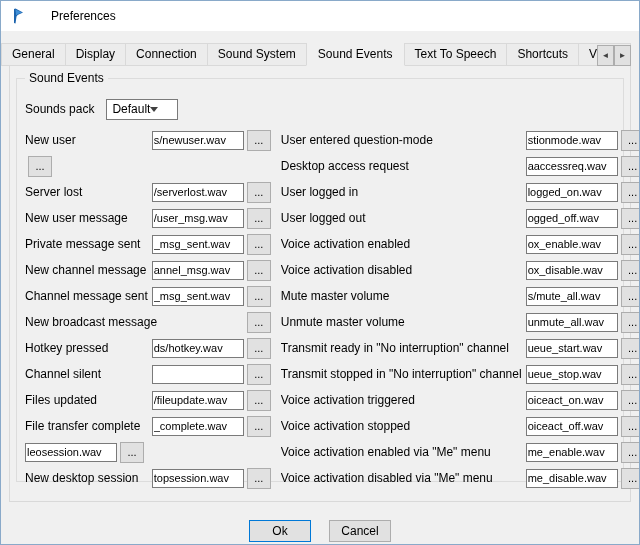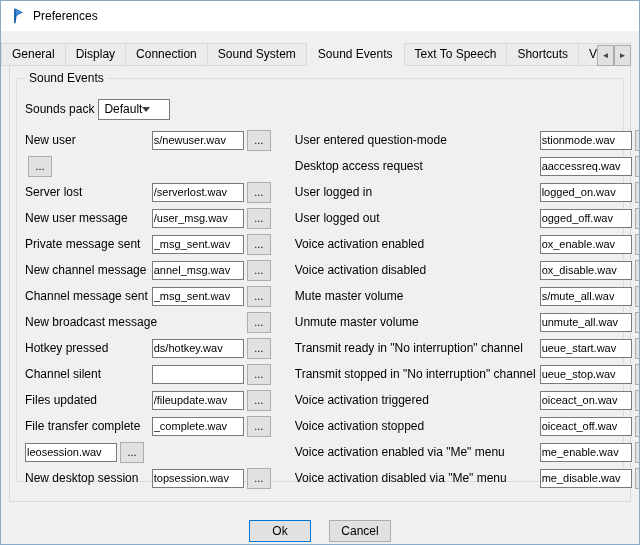--- a/index.html
+++ b/index.html
@@ -1,35 +1,35 @@
 <!DOCTYPE html>
 <html><head>
 <meta charset="utf-8">
 <style>
   html,body{margin:0;padding:0}
   body{width:640px;height:545px;font-family:"Liberation Sans",sans-serif;font-size:12px;color:#000;background:#fff}
   .window{position:absolute;inset:0;background:#f0f0f0;border:1px solid #89a9c9;box-sizing:border-box;overflow:hidden}
-  .titlebar{height:30px;background:#ffffff;display:flex;align-items:center;padding-left:9px;gap:7px}
+  .titlebar{height:30px;background:#ffffff;display:flex;align-items:center;padding-left:9px;gap:25px}
   .title-text{font-size:12px}
   .app-icon{width:16px;height:16px;display:inline-block}
   
   .tabstrip{position:relative;display:flex;align-items:flex-end;margin:12px 8px 0 0;z-index:2;overflow:hidden;height:23px}
   .tab{border:1px solid #d9d9d9;background:#ececec;padding:3px 10px 4px;margin-right:-1px;margin-bottom:0;white-space:nowrap;cursor:default}
   .tab.active{background:#f0f0f0;border-bottom:1px solid #f0f0f0;padding:5px 11px 4px;position:relative;z-index:3}
   .tab-scroll{position:absolute;right:8px;top:44px;z-index:5;display:flex}
   .tab-scroll button{width:17px;height:21px;border:1px solid #adadad;background:#e1e1e1;font-size:8px;padding:0;line-height:1;color:#404040}
   
   .pane{border:1px solid #d9d9d9;margin:-1px 8px 0 8px;background:#f0f0f0;height:437px;box-sizing:border-box;padding:10px 6px 4px;position:relative;z-index:1}
   .groupbox{border:1px solid #dcdcdc;position:relative;margin:2px 0 0 0;padding:16px 8px 6px 8px;height:404px;box-sizing:border-box}
   .groupbox-title{position:absolute;top:-8px;left:8px;background:#f0f0f0;padding:0 4px}
   .soundpack-row{display:flex;align-items:center;height:24px;margin:2px 0 6px 0}
-  .soundpack-row .lbl{margin-right:4px}
+  .soundpack-row .lbl{margin-right:12px}
   .combo{width:72px;height:21px;border:1px solid #7a7a7a;background:#fff;display:flex;align-items:center;padding:0 5px;box-sizing:border-box;cursor:default}
   .chevron{width:0;height:0;border-left:4px solid transparent;border-right:4px solid transparent;border-top:5px solid #404040;display:inline-block}
-  .columns{display:flex;gap:24px}
+  .columns{display:flex;gap:10px}
   .col{display:flex;flex-direction:column}
   .col-left{width:248px}
   .col-right{flex:1}
   .row{display:flex;align-items:center;height:26px}
   .row .lbl{flex:1;padding-right:4px;white-space:nowrap;overflow:hidden}
   input.field{width:92px;height:19px;border:1px solid #7a7a7a;background:#fff;font-family:"Liberation Sans",sans-serif;font-size:11px;padding:0 1px;box-sizing:border-box;flex:0 0 auto}
   button.browse{width:24px;height:21px;margin-left:3px;border:1px solid #adadad;background:#e1e1e1;font-size:11px;line-height:1;padding:0;flex:0 0 auto}
   
   .btnrow{display:flex;justify-content:center;gap:18px;margin-top:18px}
   .btn{width:62px;height:22px;border:1px solid #adadad;background:#e1e1e1;font-family:"Liberation Sans",sans-serif;font-size:12px;padding:0}

